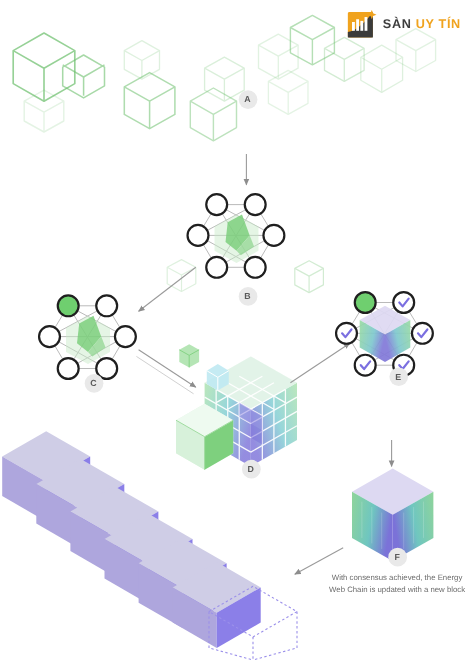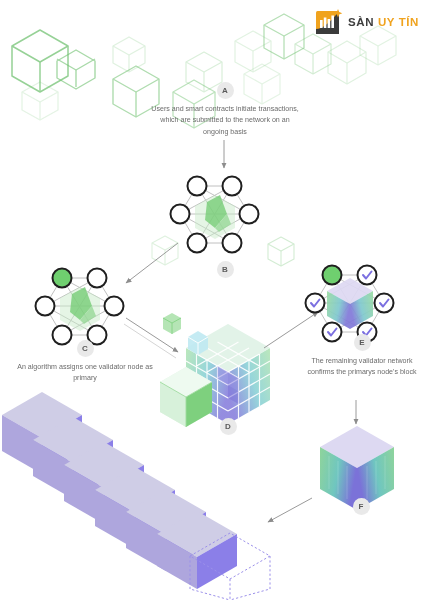--- a/index.html
+++ b/index.html
@@ -443,38 +443,36 @@
       </svg>
     </div>
     <div class="logo-text">
       <span class="logo-san">SÀN</span>
       <span class="logo-uytin">UY TÍN</span>
     </div>
   </div>
 
   <div class="step stepA">
     <div class="badge">A</div>
-    <div class="step-text">Users and smart contracts initiate transactions, which are submitted to the network on an ongoing basis</div>
   </div>
 
   <div class="step stepB">
     <div class="badge">B</div>
   </div>
 
   <div class="step stepC">
     <div class="badge">C</div>
-    <div class="step-text">An algorithm assigns one validator node as primary</div>
   </div>
 
   <div class="step stepD">
     <div class="badge">D</div>
   </div>
 
   <div class="step stepE">
     <div class="badge">E</div>
-    <div class="step-text">The remaining validator network confirms the primarys node's block</div>
   </div>
 
   <div class="step stepF">
     <div class="badge">F</div>
+    <div class="step-text">With consensus achieved, the Energy Web Chain is updated with a new block</div>
   </div>
 
 </div>
 
 </body></html>

